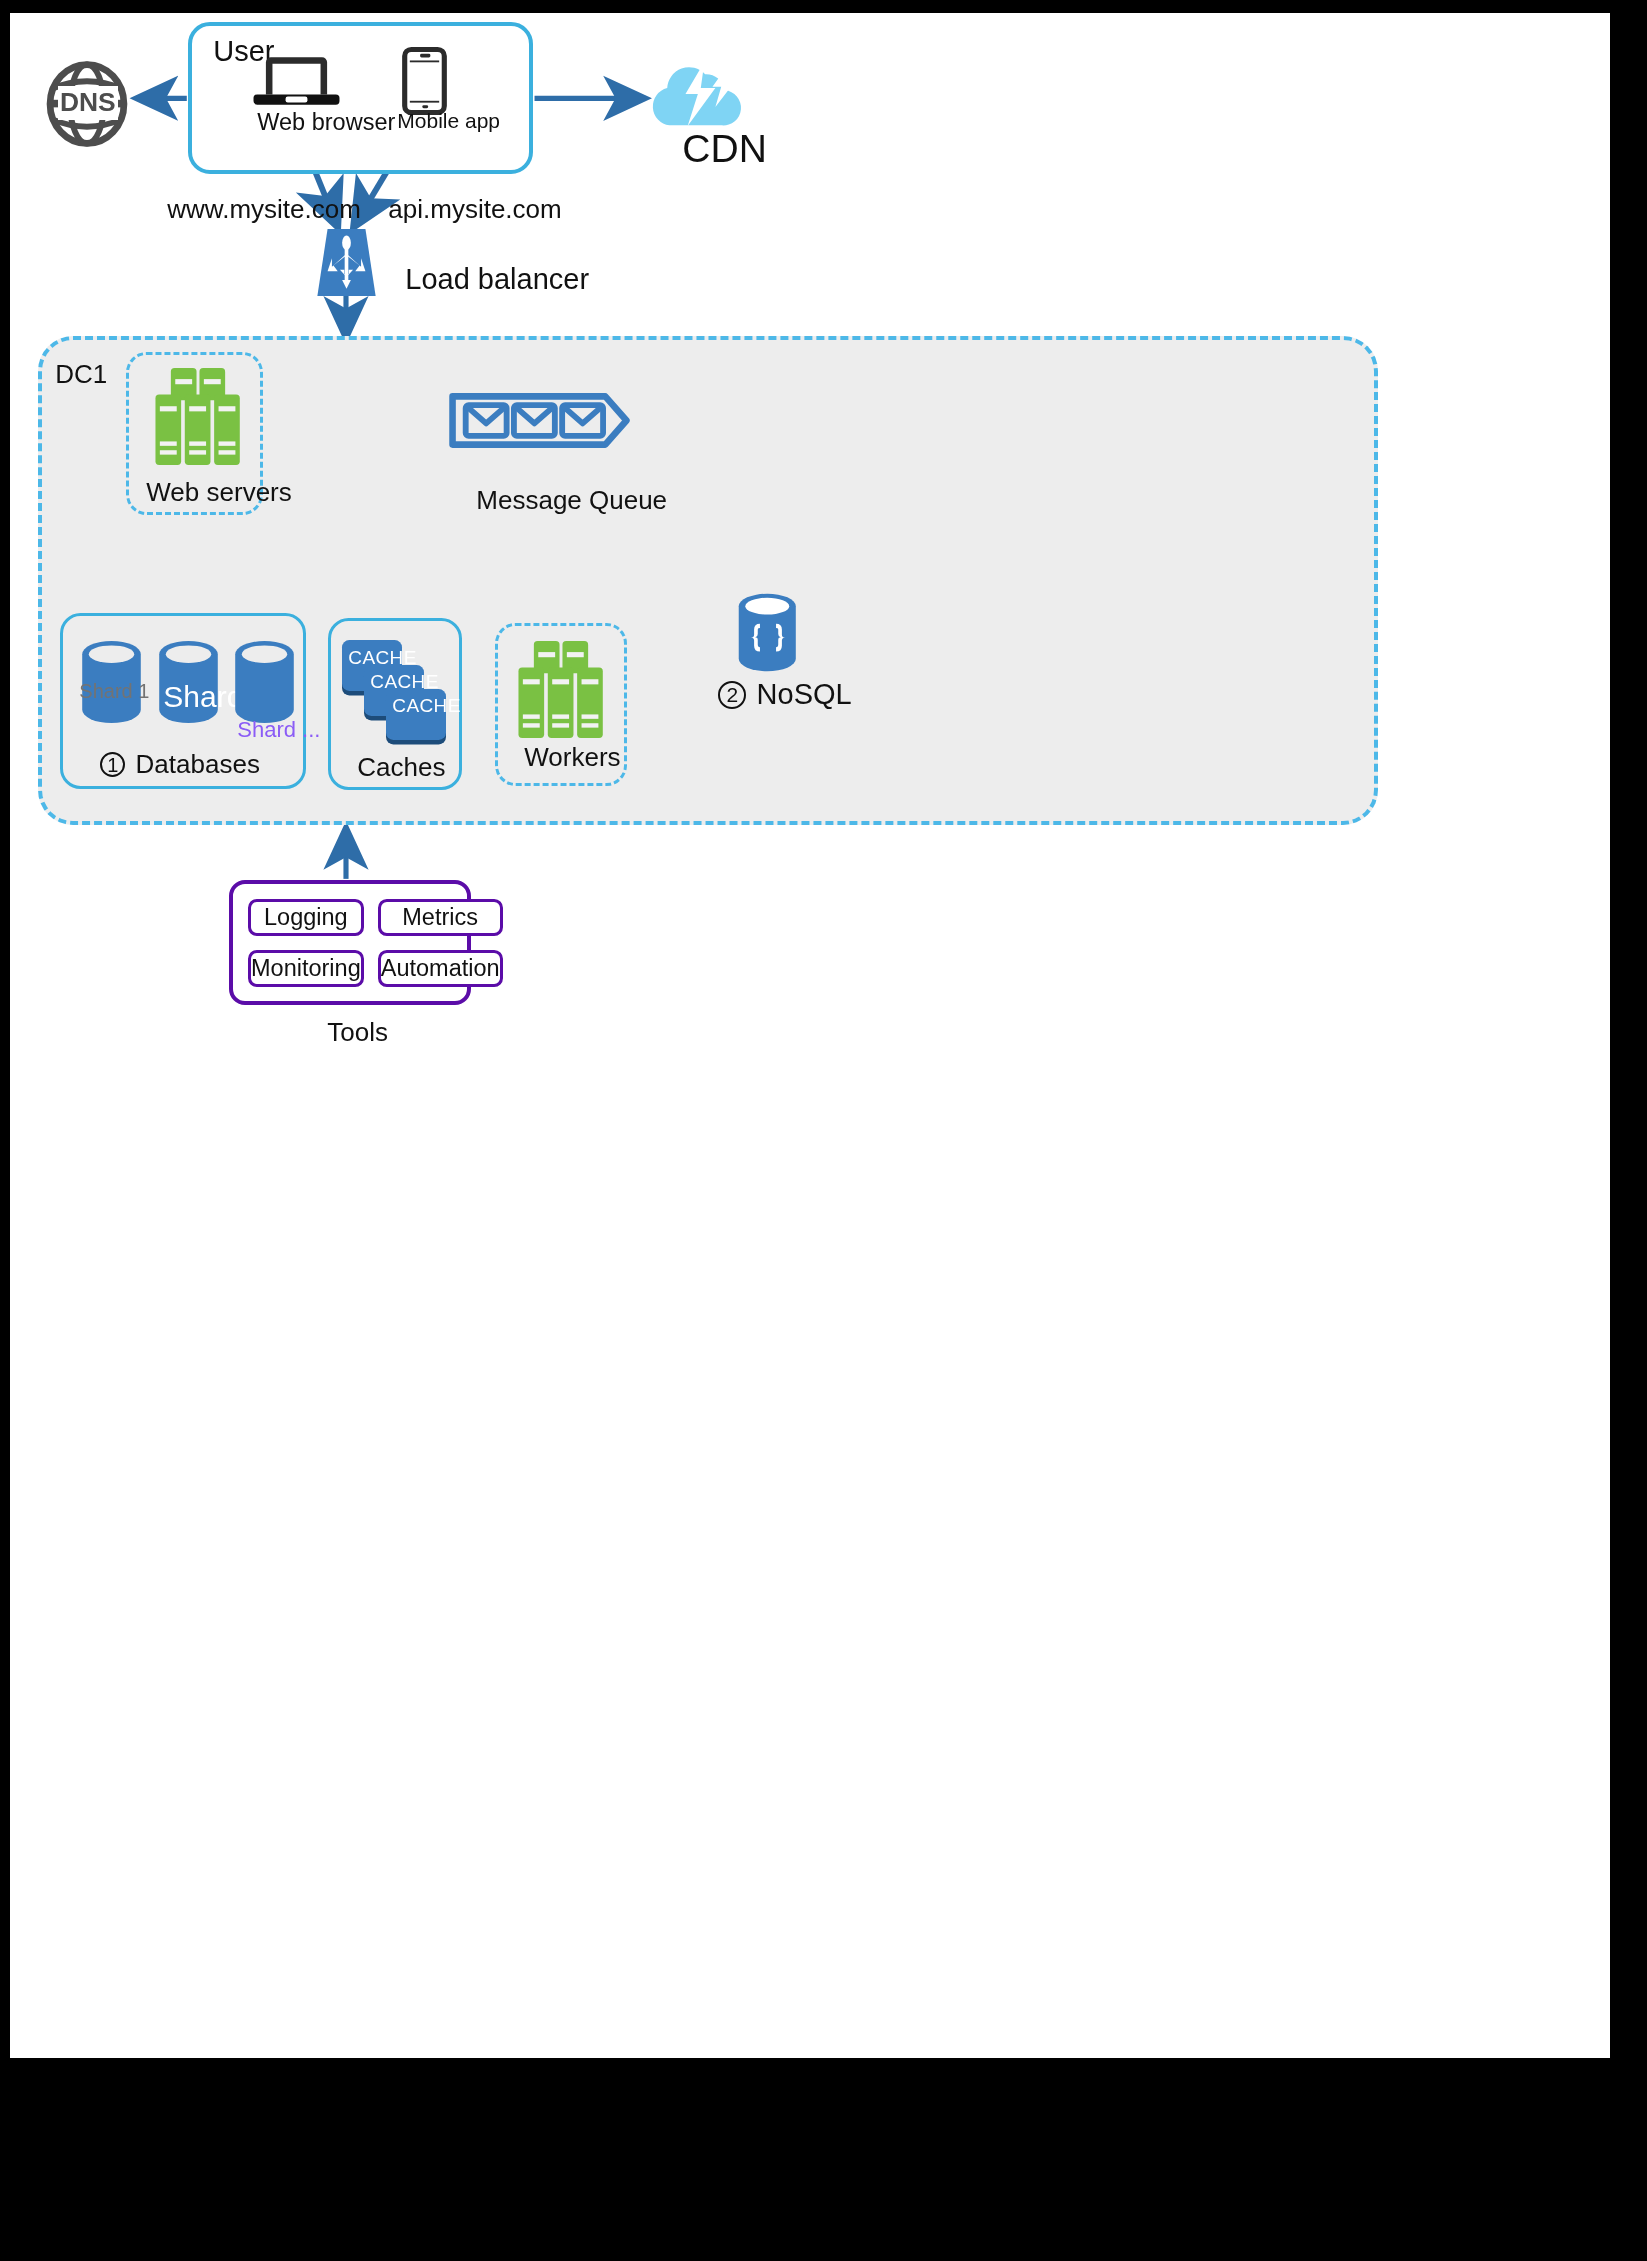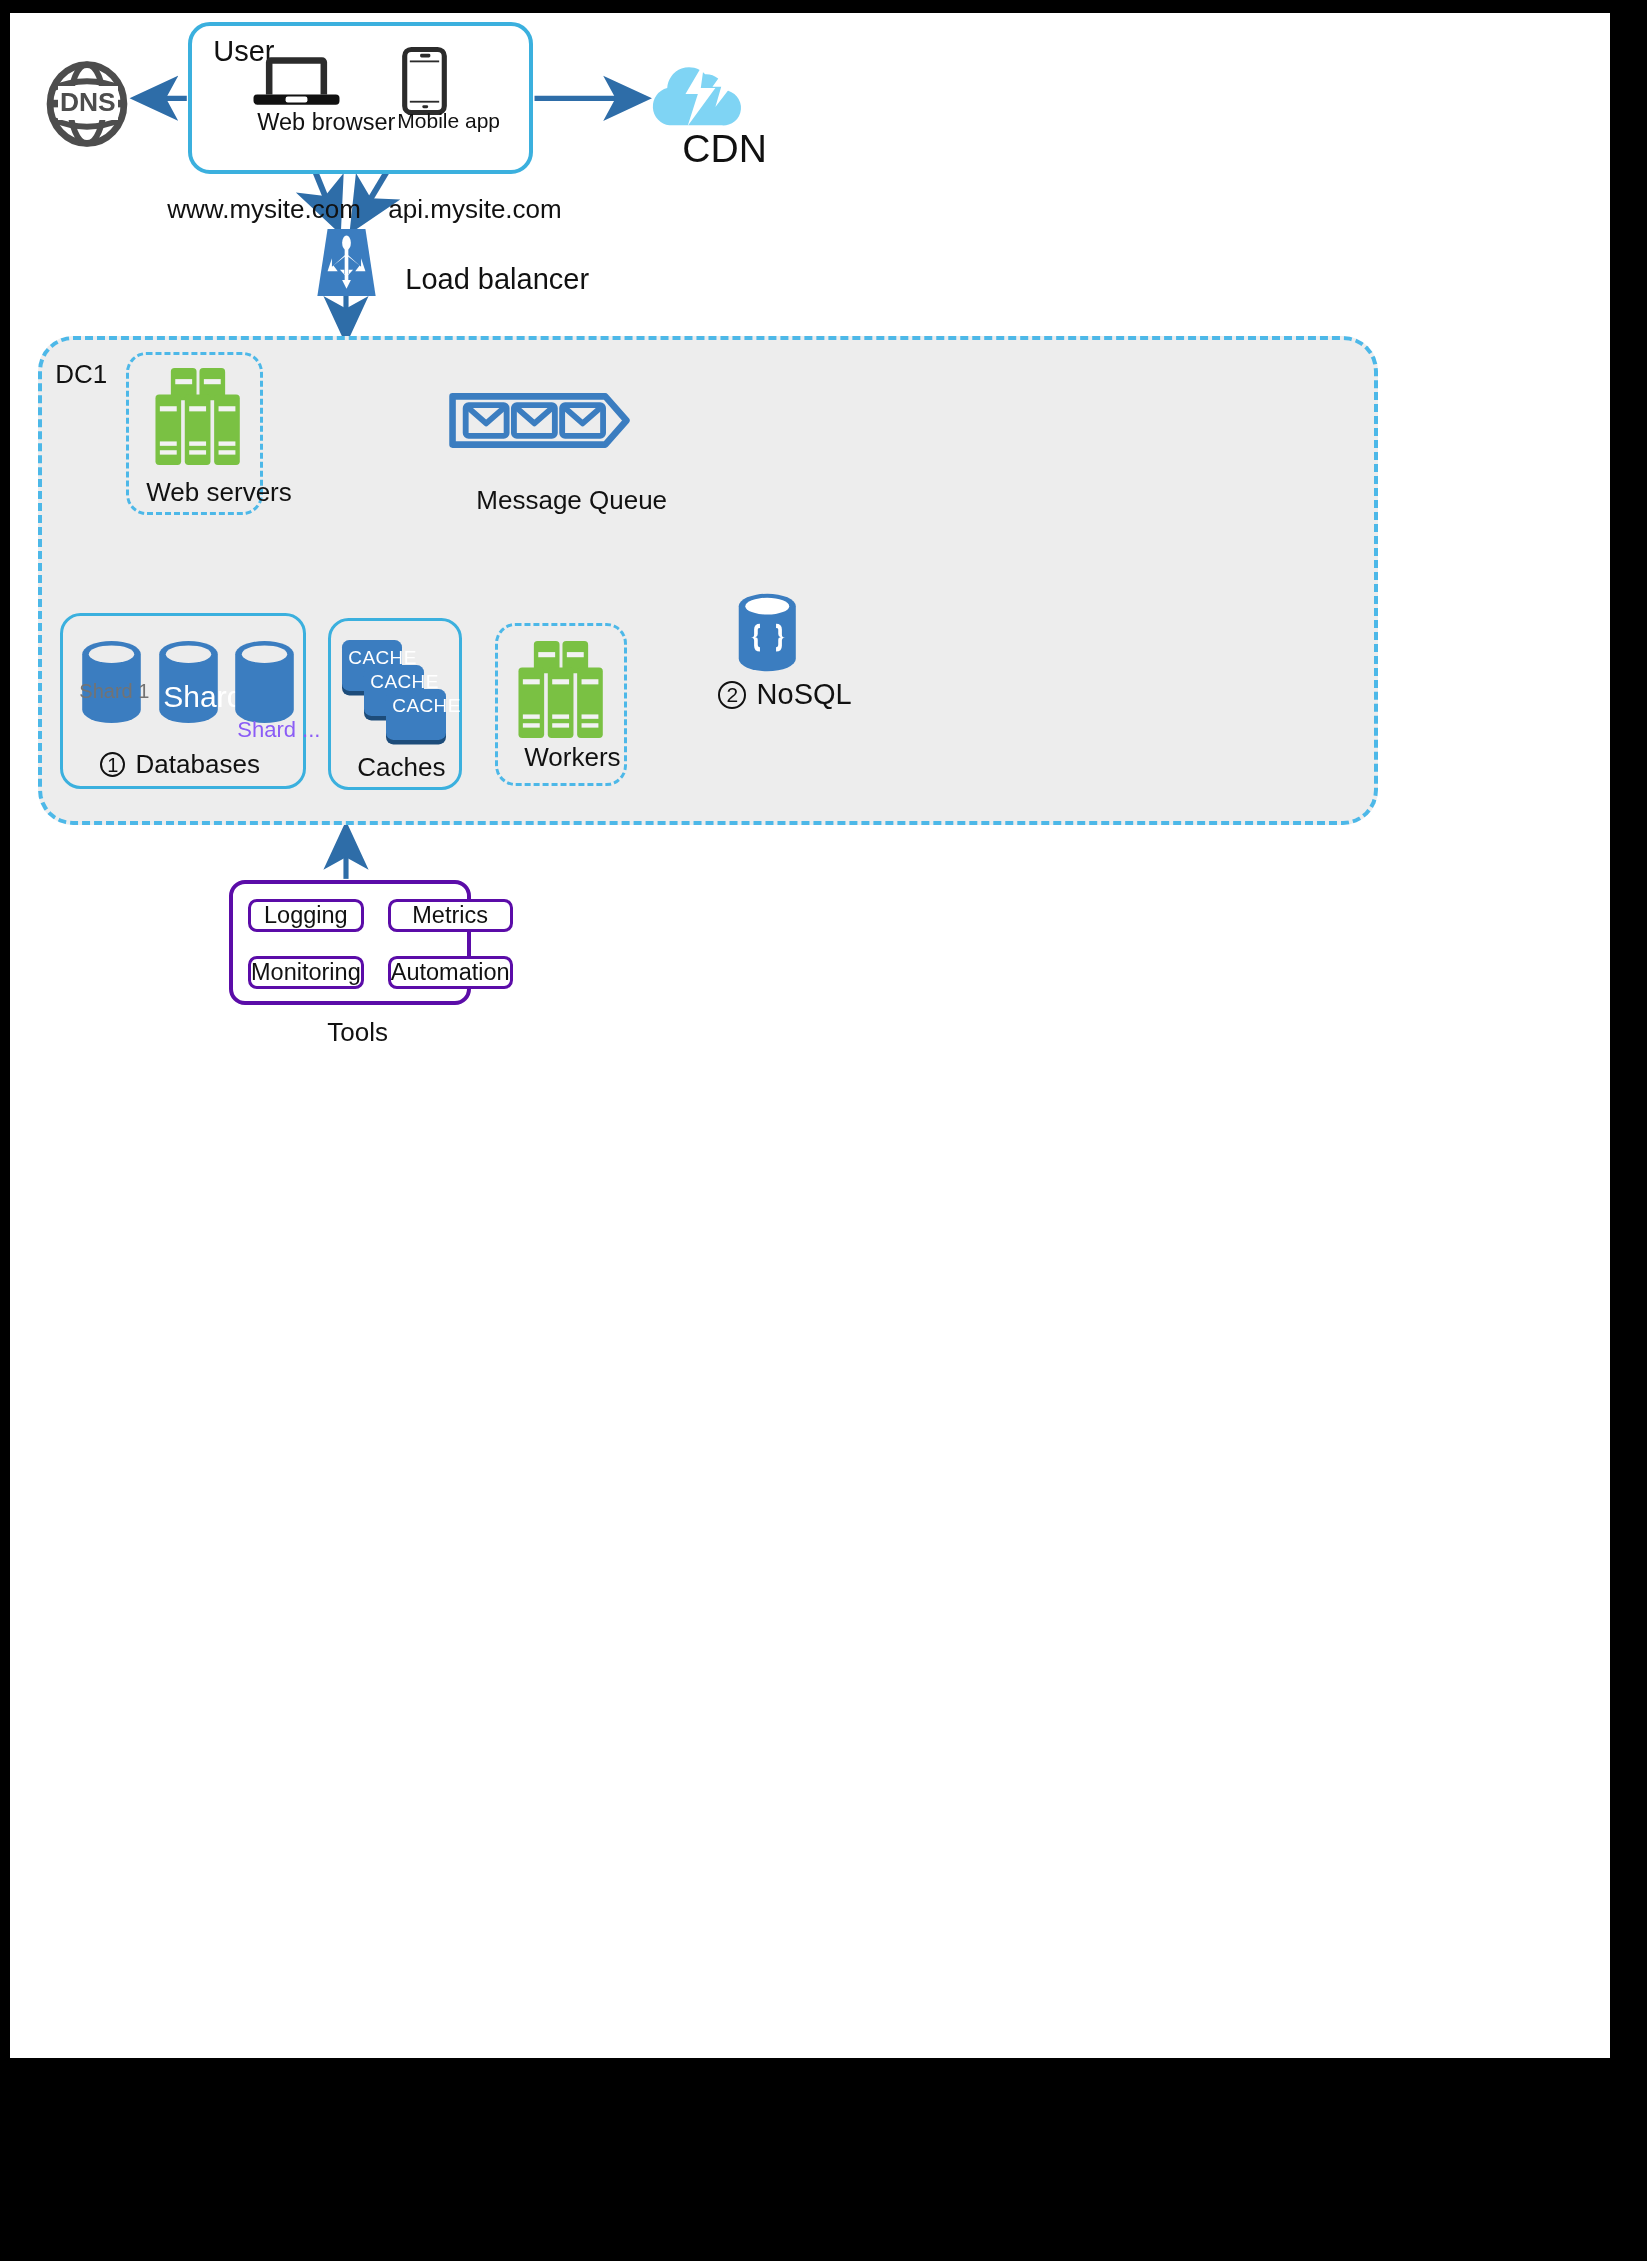--- a/index.html
+++ b/index.html
@@ -129,21 +129,21 @@
   
   #tools-box {
     left: 219px; top: 867px; width: 242px; height: 125px;
     border: 4.4px solid #5B0CA8;
     border-radius: 16px;
     background: #ffffff;
     box-sizing: border-box;
     display: grid;
     grid-template-columns: 1fr 1fr;
     grid-template-rows: 1fr 1fr;
-    gap: 24px;
+    gap: 14px;
     padding: 14.7px;
   }
   .tool-cell {
     border: 3.7px solid #5B0CA8;
     border-radius: 8.8px;
     background: #ffffff;
     display: flex;
     align-items: center;
     justify-content: center;
     font-size: 23.5px;

